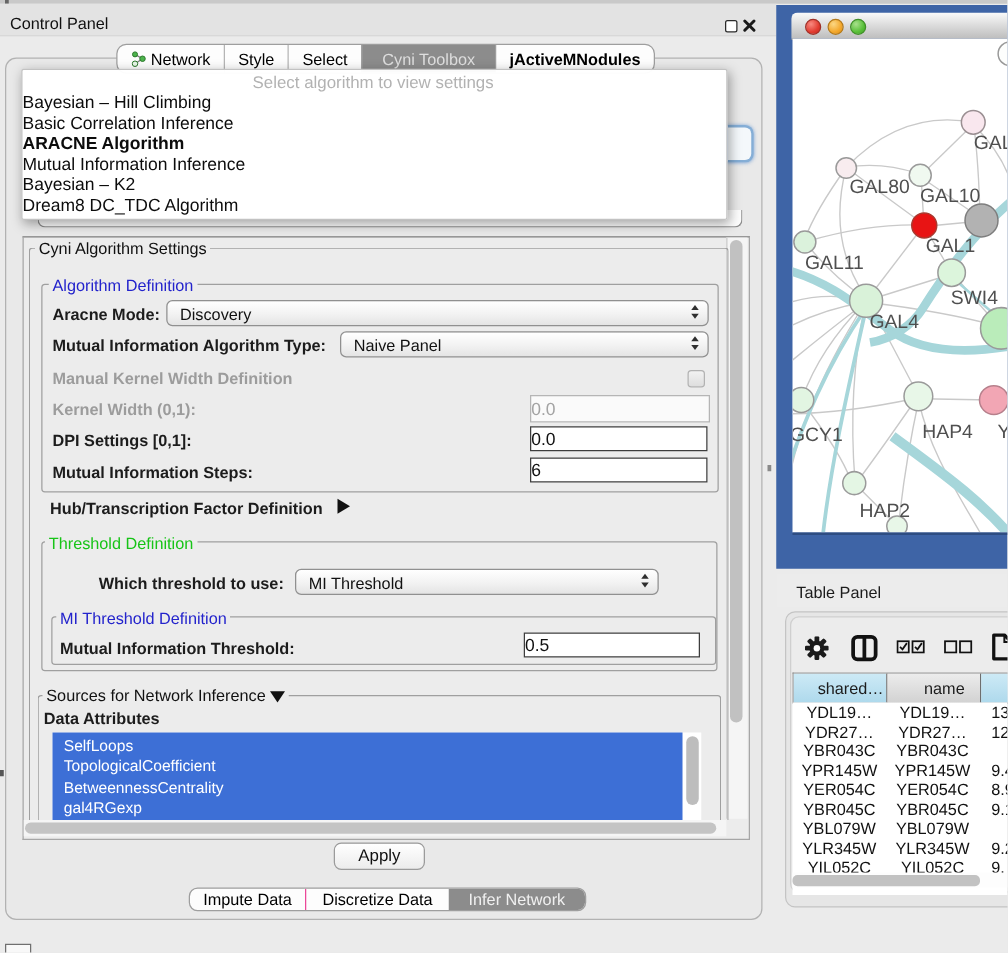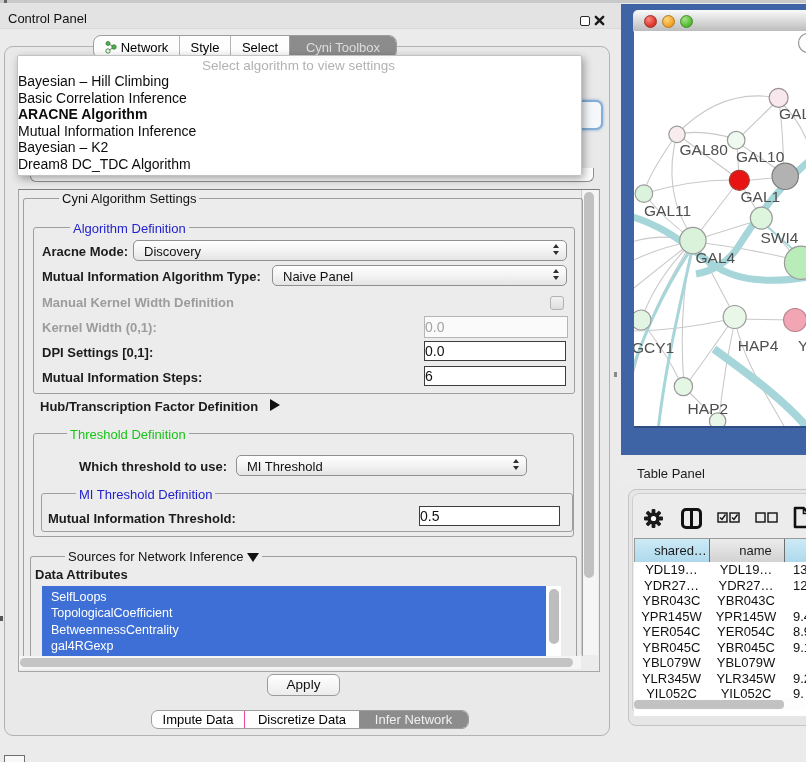--- a/index.html
+++ b/index.html
@@ -1,20 +1,20 @@
 <!DOCTYPE html>
 <html><head><meta charset="utf-8">
 <style>
 html,body{margin:0;padding:0;overflow:hidden;}
 body{width:806px;height:762px;background:#ebebeb;font-family:"Liberation Sans",sans-serif;position:relative;overflow:hidden;}
 .ab{position:absolute;}
 .lbl{position:absolute;font-weight:bold;font-size:13px;color:#1c1c1c;white-space:nowrap;}
 .dis{color:#9c9c9c;}
 .fs{position:absolute;border:1px solid #9f9f9f;border-radius:3px;}
-.lg{position:absolute;background:#ececec;padding:0 3px;font-size:13px;white-space:nowrap;margin-left:31px;}
+.lg{position:absolute;background:#ececec;padding:0 3px;font-size:13px;white-space:nowrap;}
 .combo{position:absolute;border:1px solid #909090;border-radius:5px;background:linear-gradient(#ffffff,#f2f2f2 55%,#e4e4e4);font-size:13px;color:#111;}
 .combo span.t{position:absolute;left:10px;top:3px;}
 .arrs{position:absolute;width:8px;}
 .arrs .u{display:block;width:0;height:0;border-left:3.5px solid transparent;border-right:3.5px solid transparent;border-bottom:4.5px solid #2e2e2e;margin-bottom:2.5px;}
 .arrs .d{display:block;width:0;height:0;border-left:3.5px solid transparent;border-right:3.5px solid transparent;border-top:4.5px solid #2e2e2e;}
 .tf{position:absolute;background:#fff;border:1.5px solid #3d3d3d;font-size:14px;color:#111;text-align:left;padding-right:6px;}
 </style></head>
 <body>
 
 <div class="ab" style="left:0;top:0;width:806px;height:3px;background:#c9c9c9;"></div>
@@ -36,20 +36,21 @@
         <line x1="9" y1="7" x2="3" y2="11" stroke="#7a7a7a" stroke-width="1"></line>
         <circle cx="3" cy="3.5" r="2" fill="#4db34d" stroke="#2d7a2d" stroke-width="0.8"></circle>
         <circle cx="9" cy="7" r="2.2" fill="#4db34d" stroke="#2d7a2d" stroke-width="0.8"></circle>
         <circle cx="3" cy="11" r="2.2" fill="#e8f6e8" stroke="#2d7a2d" stroke-width="0.8"></circle>
       </svg>
       <span>Network</span>
     </div>
 <div style="width:50px;display:flex;align-items:center;justify-content:center;border-left:1px solid #b5b5b5;">Style</div>
 <div style="width:58px;display:flex;align-items:center;justify-content:center;border-left:1px solid #b5b5b5;">Select</div>
 <div style="width:106px;display:flex;align-items:center;justify-content:center;border-left:1px solid #9e9e9e;background:#8c8c8c;color:#dedede;">Cyni Toolbox</div>
+<div style="width:126px;display:flex;align-items:center;justify-content:center;border-left:1px solid #9e9e9e;font-weight:bold;">jActiveMNodules</div>
 </div>
 
 <div class="ab" style="left:30px;top:168px;width:562px;height:13px;background:#fdfdfd;border:1px solid #8f8f8f;border-top:none;border-radius:0 0 6px 6px;"></div>
 
 <div class="ab" style="left:582px;top:100px;width:19px;height:26px;background:#f4f8fb;border:2px solid #85aed6;border-left:none;border-radius:0 7px 7px 0;box-shadow:0 0 3px rgba(100,150,210,.8);"></div>
 
 <div class="ab" style="left:18px;top:189px;width:580px;height:481px;background:#ececec;border:1px solid #a6a6a6;border-top:1px solid #7e7e7e;"></div>
 
 <div class="ab" style="left:581px;top:190px;width:16px;height:465px;background:#f5f5f5;border-left:1px solid #c9c9c9;"></div>
 <div class="ab" style="left:584px;top:192px;width:10px;height:386px;background:#c1c1c1;border-radius:5px;"></div>

